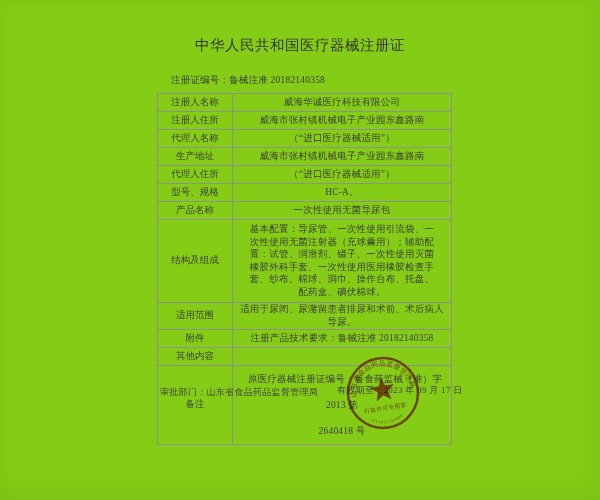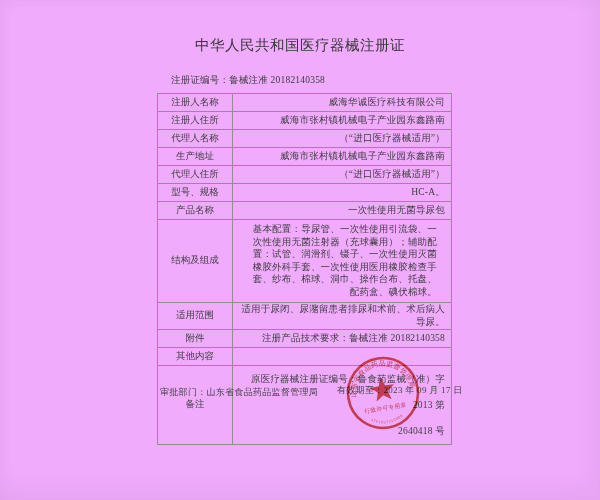--- a/index.html
+++ b/index.html
@@ -6,21 +6,21 @@
   body{
     width:600px;height:500px;
     background:#ffffff;
     font-family:"Liberation Serif","DejaVu Serif",serif;
     color:#3e3e3e;
     position:relative;
     overflow:hidden;
   }
   .page{
     position:absolute;inset:0;
-    background:#f0abfc;
+    background:#84cc16;
     box-shadow:inset -6px -10px 24px rgba(0,0,0,0.045), inset 4px 4px 14px rgba(0,0,0,0.02);
   }
   .title{
     position:absolute;top:36px;left:0;width:600px;
     text-align:center;
     font-size:14.5px;letter-spacing:0.5px;
     color:#373737;font-weight:500;
   }
   .cert-no{
     position:absolute;left:171px;top:74px;
@@ -30,21 +30,21 @@
     position:absolute;left:157px;top:93px;width:278px;
     border-collapse:collapse;table-layout:fixed;
     font-size:9.5px;color:#3d3d3d;
   }
   table.cert-table td{
     border:1px solid #8f8f8f;
     vertical-align:middle;
     overflow:hidden;
   }
   td.lbl{width:70px;text-align:center;padding:0 2px;}
-  td.val{width:206px;text-align:right;padding:0 6px;letter-spacing:0.2px;}
+  td.val{width:206px;text-align:center;padding:0 6px;letter-spacing:0.2px;}
   tr.r{height:18px;}
   tr.r-structure{height:62px;}
   tr.r-structure td.val{line-height:12.6px;padding:3px 14px;vertical-align:top;}
   tr.r-remark{height:37px;}
   tr.r-remark td.val{white-space:pre-line;line-height:26px;text-indent:6px;}
   .footer-dept{
     position:absolute;left:160px;top:386px;
     font-size:9px;color:#434343;letter-spacing:0.3px;
   }
   .footer-dates{

